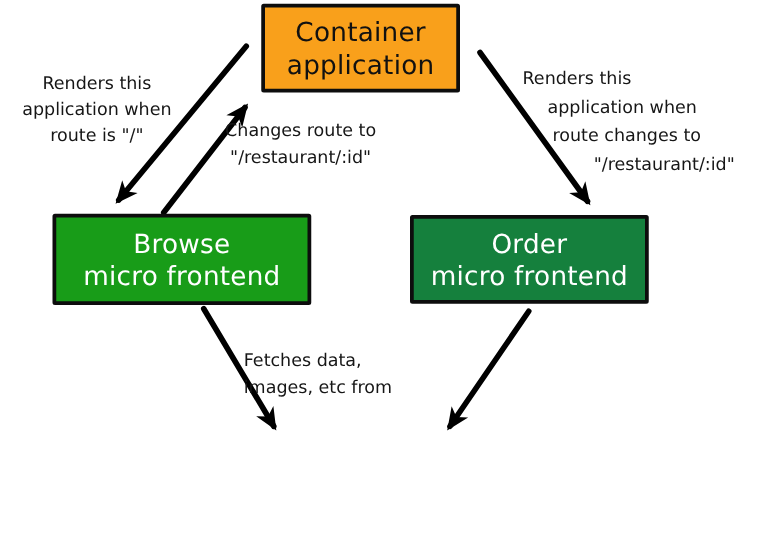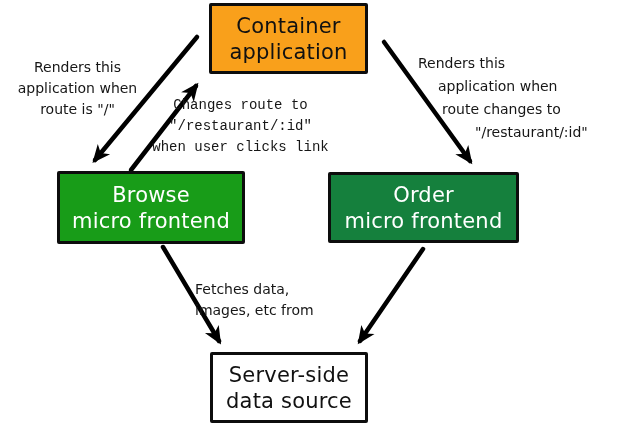--- a/index.html
+++ b/index.html
@@ -17,32 +17,32 @@
     border:3px solid #0d0d0d;
     border-radius:2px;
     display:flex;flex-direction:column;
     align-items:center;justify-content:center;
     text-align:center;
     font-size:21px;line-height:26px;
     letter-spacing:0.2px;
   }
   .node .line{white-space:nowrap;}
   #node-container{left:209px;top:3px;width:159px;height:71px;color:#111111;}
-  #node-browse{left:57px;top:171px;width:188px;height:73px;color:#ffffff;}
+  #node-browse{left:42px;top:171px;width:207px;height:73px;color:#ffffff;}
   #node-order{left:328px;top:172px;width:191px;height:71px;color:#ffffff;}
   #node-server{left:210px;top:352px;width:158px;height:71px;color:#111111;}
   
   .ann{
     position:absolute;
     font-size:14px;line-height:21px;
     color:#161616;
   }
   .ann .line{white-space:nowrap;}
   #ann-renders-browse{left:-15px;top:57px;width:185px;text-align:center;}
-  #ann-changes-route{left:133px;top:95px;width:215px;text-align:center;font-family:Liberation Mono, monospace;}
+  #ann-changes-route{left:133px;top:95px;width:215px;text-align:center;}
   #ann-renders-order{left:418px;top:52px;width:205px;text-align:left;line-height:23px;}
   #ann-renders-order .line:nth-child(2){margin-left:20px;}
   #ann-renders-order .line:nth-child(3){margin-left:24px;}
   #ann-renders-order .line:nth-child(4){margin-left:57px;}
   #ann-fetches{left:195px;top:279px;width:165px;text-align:left;}
   
   #arrows{position:absolute;left:0;top:0;width:622px;height:426px;}
 </style>
 </head>
 <body>
@@ -70,35 +70,30 @@
   <div class="node" id="node-browse" style="background-color: rgb(24, 156, 24);">
       <div class="line">Browse</div>
       <div class="line">micro frontend</div>
     </div>
 
   <div class="node" id="node-order" style="background-color: #15803d;">
       <div class="line">Order</div>
       <div class="line">micro frontend</div>
     </div>
 
-  <div class="node" id="node-server" style="background-color: rgb(255, 255, 255);">
-      <div class="line">Server-side</div>
-      <div class="line">data source</div>
-    </div>
 
   <div class="ann" id="ann-renders-browse">
       <div class="line">Renders this</div>
       <div class="line">application when</div>
       <div class="line">route is "/"</div>
     </div>
 
   <div class="ann" id="ann-changes-route">
       <div class="line">Changes route to</div>
       <div class="line">"/restaurant/:id"</div>
-      <div class="line">when user clicks link</div>
     </div>
 
   <div class="ann" id="ann-renders-order">
       <div class="line">Renders this</div>
       <div class="line">application when</div>
       <div class="line">route changes to</div>
       <div class="line">"/restaurant/:id"</div>
     </div>
 
   <div class="ann" id="ann-fetches">

